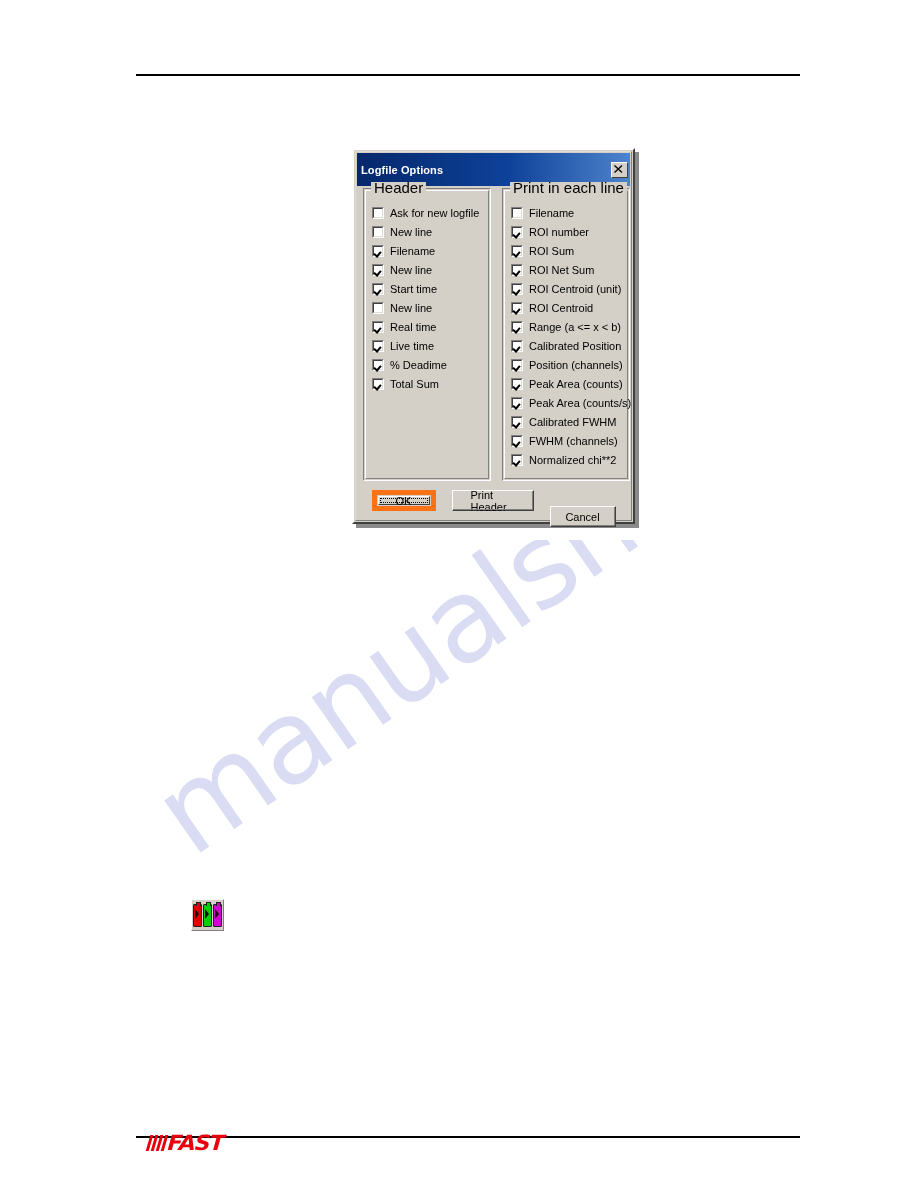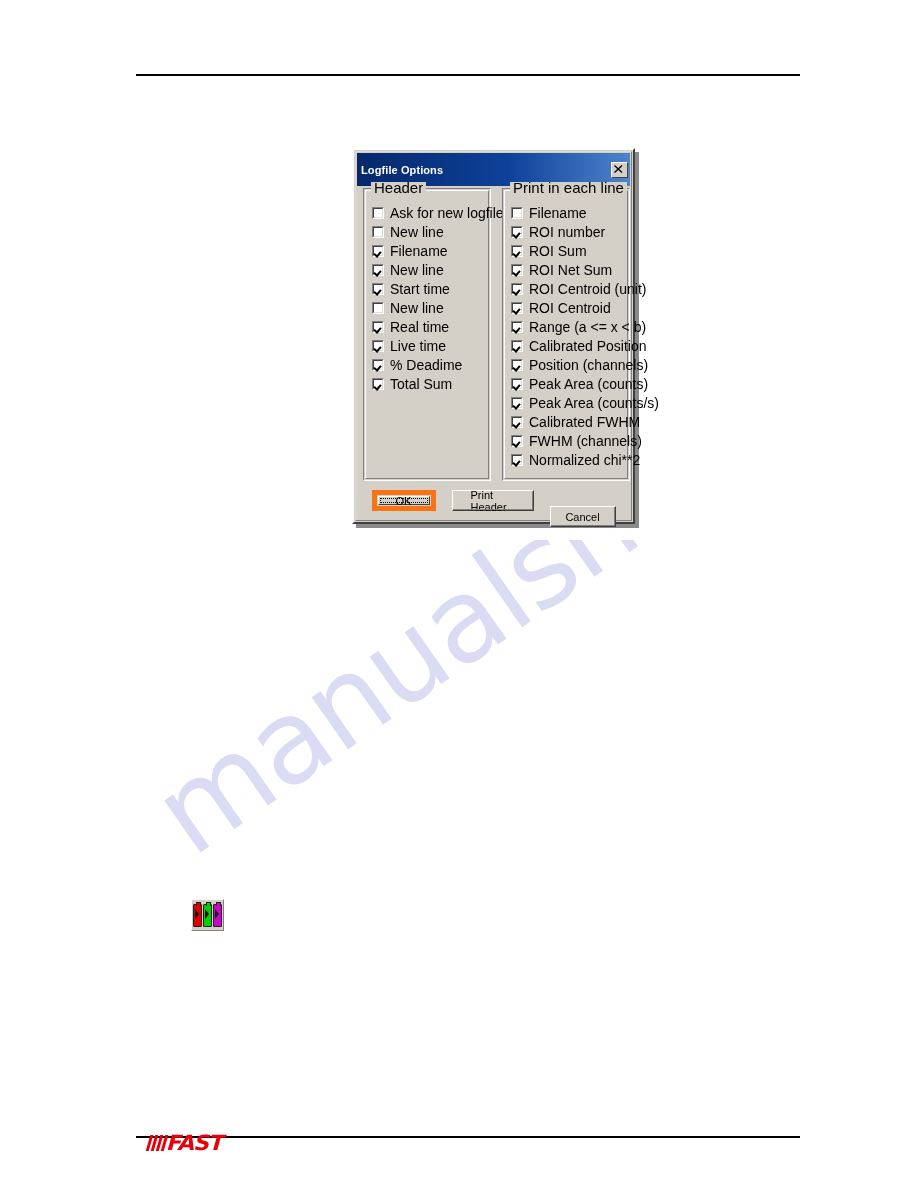--- a/index.html
+++ b/index.html
@@ -278,21 +278,21 @@
     position: absolute;
     left: 2px;
     top: 4px;
     width: 3px;
     height: 5px;
     border-right: 2px solid #000000;
     border-bottom: 2px solid #000000;
     transform: rotate(40deg);
   }
   .check-label {
-    font-size: 14px;
+    font-size: 11px;
     line-height: 12px;
     white-space: nowrap;
     color: #000000;
   }
 
   
   .button-row {
     position: absolute;
     left: 0;
     top: 340px;

